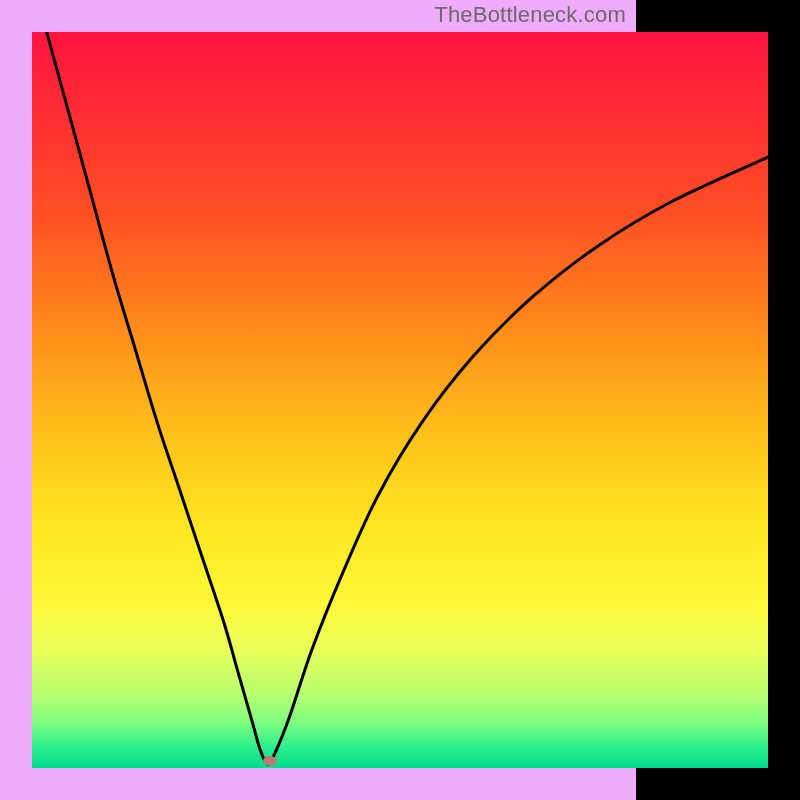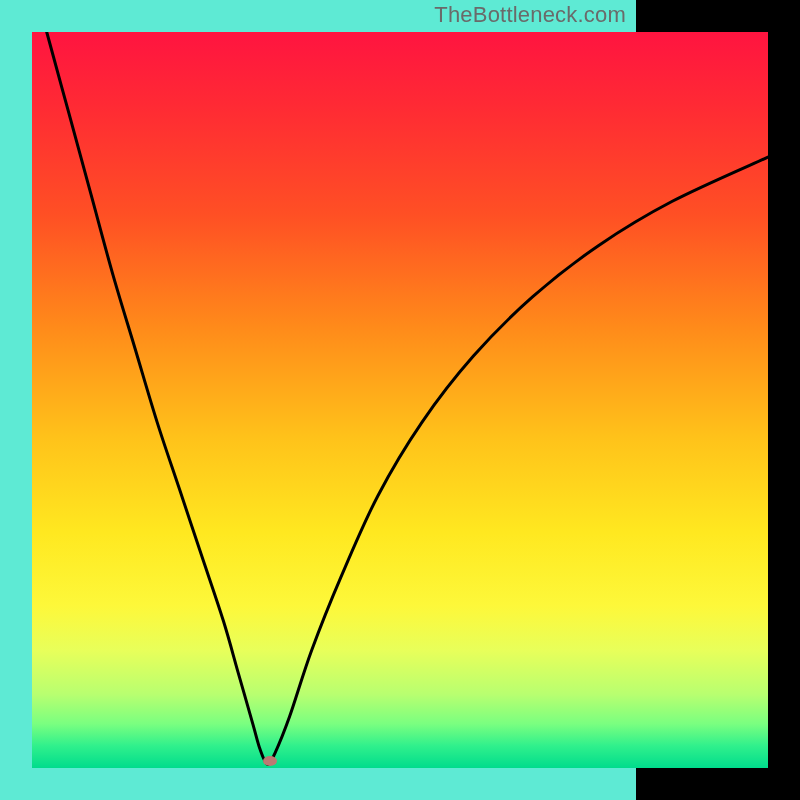--- a/index.html
+++ b/index.html
@@ -8,21 +8,21 @@
     width: 800px;
     height: 800px;
     background: #000;
     font-family: Arial, Helvetica, sans-serif;
     overflow: hidden;
   }
   .frame {
     position: relative;
     width: 636px;
     height: 800px;
-    background: #5eead4;
+    background: #f0abfc;
     text-decoration: underline;
   }
   .watermark {
     position: absolute;
     top: 2px;
     right: 10px;
     color: #6a6a6a;
     font-size: 22px;
     font-weight: 400;
     letter-spacing: 0.2px;

